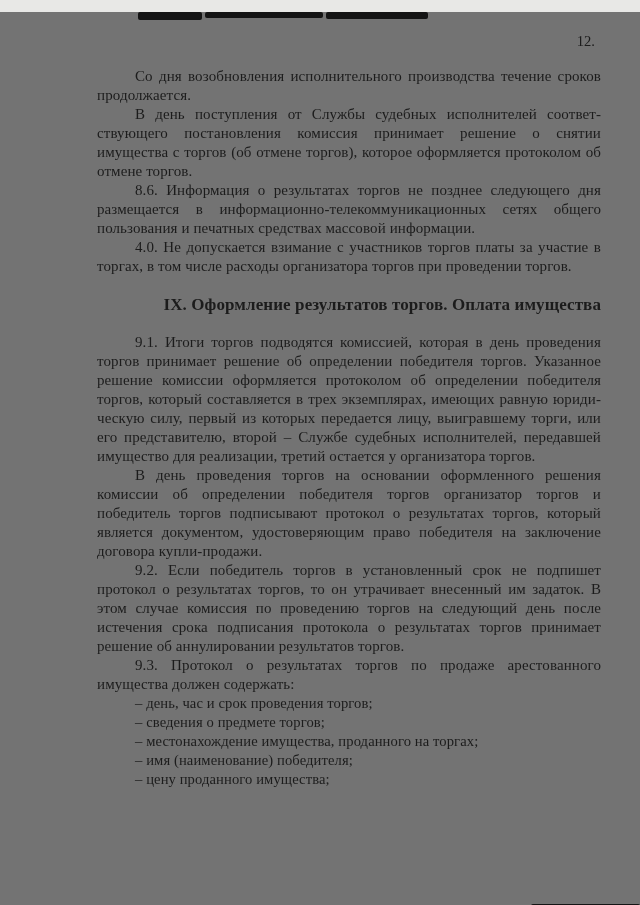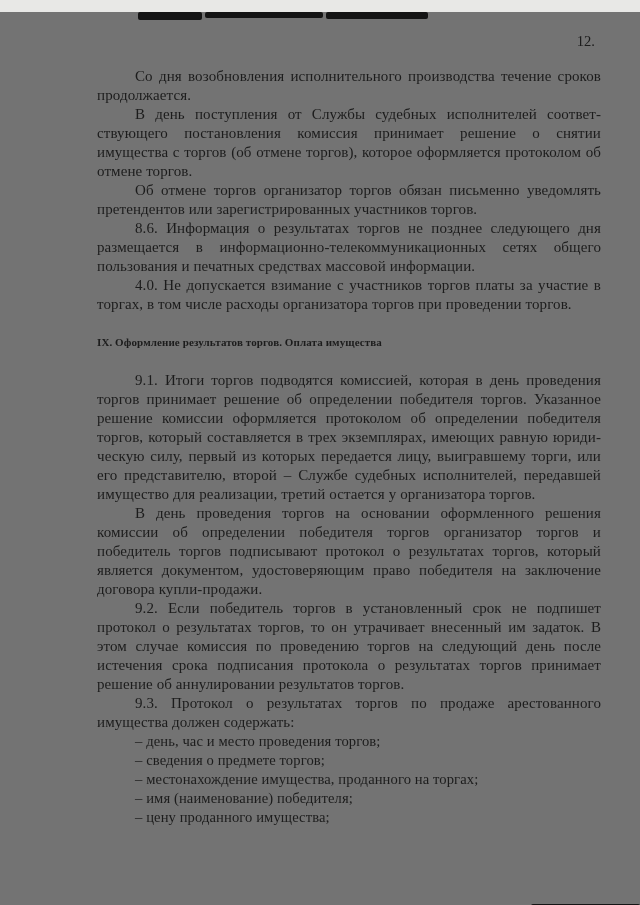--- a/index.html
+++ b/index.html
@@ -29,24 +29,24 @@
   .para {
     margin: 0;
     font-size: 15px;
     line-height: 19px;
     text-align: justify;
     text-indent: 38px;
     letter-spacing: 0.1px;
   }
   .section-heading {
     margin: 19px 0 19px 0;
-    font-size: 11px;
+    font-size: 17px;
     line-height: 19px;
     font-weight: bold;
-    text-align: left;
+    text-align: right;
     text-indent: 0;
     letter-spacing: 0.1px;
   }
   .list-item {
     margin: 0;
     font-size: 14.6px;
     line-height: 19px;
     text-align: left;
     text-indent: 38px;
     letter-spacing: 0.1px;
@@ -71,33 +71,32 @@
   <div class="artifact art-top-1"></div>
   <div class="artifact art-top-2"></div>
   <div class="artifact art-top-3"></div>
 
   <div class="content">
 
     <div class="page-number">12.</div>
 
     <p class="para">Со дня возобновления исполнительного производства течение сроков продолжается.</p>
     <p class="para">В день поступления от Службы судебных исполнителей соответ-ствующего постановления комиссия принимает решение о снятии имущества с торгов (об отмене торгов), которое оформляется протоколом об отмене торгов.</p>
-    <p class="para">Об отмене торгов организатор торгов обязан письменно уведомлять претендентов или зарегистрированных участников торгов.</p>
     <p class="para">8.6. Информация о результатах торгов не позднее следующего дня размещается в информационно-телекоммуникационных сетях общего пользования и печатных средствах массовой информации.</p>
     <p class="para">4.0. Не допускается взимание с участников торгов платы за участие в торгах, в том числе расходы организатора торгов при проведении торгов.</p>
 
     <h2 class="section-heading">IX. Оформление результатов торгов. Оплата имущества</h2>
 
     <p class="para">9.1. Итоги торгов подводятся комиссией, которая в день проведения торгов принимает решение об определении победителя торгов. Указанное решение комиссии оформляется протоколом об определении победителя торгов, который составляется в трех экземплярах, имеющих равную юриди-ческую силу, первый из которых передается лицу, выигравшему торги, или его представителю, второй – Службе судебных исполнителей, передавшей имущество для реализации, третий остается у организатора торгов.</p>
     <p class="para">В день проведения торгов на основании оформленного решения комиссии об определении победителя торгов организатор торгов и победитель торгов подписывают протокол о результатах торгов, который является документом, удостоверяющим право победителя на заключение договора купли-продажи.</p>
     <p class="para">9.2. Если победитель торгов в установленный срок не подпишет протокол о результатах торгов, то он утрачивает внесенный им задаток. В этом случае комиссия по проведению торгов на следующий день после истечения срока подписания протокола о результатах торгов принимает решение об аннулировании результатов торгов.</p>
     <p class="para">9.3. Протокол о результатах торгов по продаже арестованного имущества должен содержать:</p>
 
     <div>
-      <p class="list-item">– день, час и место проведения торгов;</p>
+      <p class="list-item">– день, час и срок проведения торгов;</p>
       <p class="list-item">– сведения о предмете торгов;</p>
       <p class="list-item">– местонахождение имущества, проданного на торгах;</p>
       <p class="list-item">– имя (наименование) победителя;</p>
       <p class="list-item">– цену проданного имущества;</p>
     </div>
 
   </div>
 
   <div class="artifact art-bottom-1"></div>
   <div class="artifact art-bottom-2"></div>

